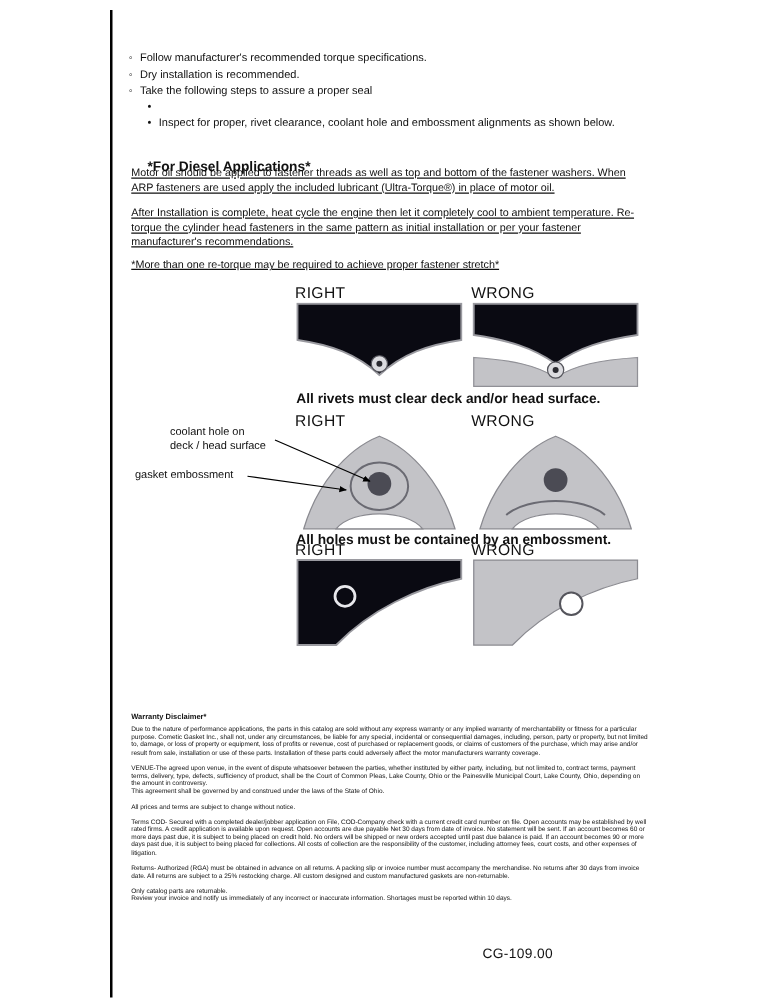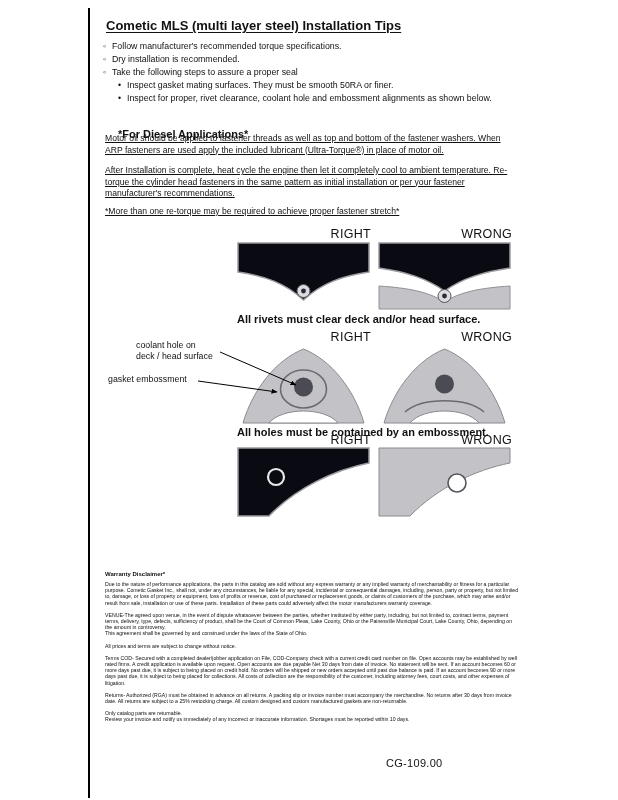--- a/index.html
+++ b/index.html
@@ -18,59 +18,57 @@
   .b { display:flex; }
   .b .mk { width:9px; flex:0 0 9px; }
   .b.l2 { margin-left:15px; }
 
   .diesel-h { position:absolute; left:105px; top:115px; margin:13px; font-size:11px; font-weight:bold; }
   .para { position:absolute; left:105px; width:408px; margin:0; font-size:8.6px; line-height:11.5px;text-decoration:underline; }
   .p1 { top:133px; }
   .p2 { top:165px; }
   .note { top:206px; }
 
-  .dhdr { position:absolute; width:135px; text-align:right; font-size:12.5px; letter-spacing:.3px; }
+  .dhdr { position:absolute; width:135px; text-align:left; font-size:12.5px; letter-spacing:.3px; }
   .diag { position:absolute; }
   .cap { position:absolute; left:237px; margin:0; font-size:11px; line-height:11px;font-weight:bold; }
   .prelines { white-space:pre-line; }
   .dlabel { position:absolute; font-size:8.8px; line-height:10.5px; }
   .arrows { position:absolute; pointer-events:none; }
 
   .warranty { position:absolute; left:105px; top:571px; width:414px; }
   .w-h { margin:0 0 4px 0; font-size:6px; font-weight:bold; }
   .wp { margin:0 0 6px 0; font-size:5.2px; line-height:6.2px; }
   .wp.tight { margin-bottom:0; }
 
   .footer { position:absolute; left:386px; top:757px; font-size:11px; letter-spacing:.3px; }
 </style>
 </head>
 <body>
 
 <div class="page">
 
   <div class="left-rule"></div>
 
-  <h1 class="title">Cometic MLS (multi layer steel) Installation Tips</h1>
 
   <div class="bullets">
     <div class="b l1">
       <span class="mk">◦</span>
       <span>Follow manufacturer's recommended torque specifications.</span>
     </div>
     <div class="b l1">
       <span class="mk">◦</span>
       <span>Dry installation is recommended.</span>
     </div>
     <div class="b l1">
       <span class="mk">◦</span>
       <span>Take the following steps to assure a proper seal</span>
     </div>
     <div class="b l2">
       <span class="mk">•</span>
-      <span>Inspect gasket mating surfaces.  They must be smooth 50RA or finer.</span>
     </div>
     <div class="b l2">
       <span class="mk">•</span>
       <span>Inspect for proper, rivet clearance, coolant hole and embossment alignments as shown below.</span>
     </div>
   </div>
 
   <h2 class="diesel-h">*For Diesel Applications*</h2>
   <p class="para p1">Motor oil should be applied to fastener threads as well as top and bottom of the fastener washers. When ARP fasteners are used apply the included lubricant (Ultra-Torque®) in place of motor oil.</p>
   <p class="para note">*More than one re-torque may be required to achieve proper fastener stretch*</p>

